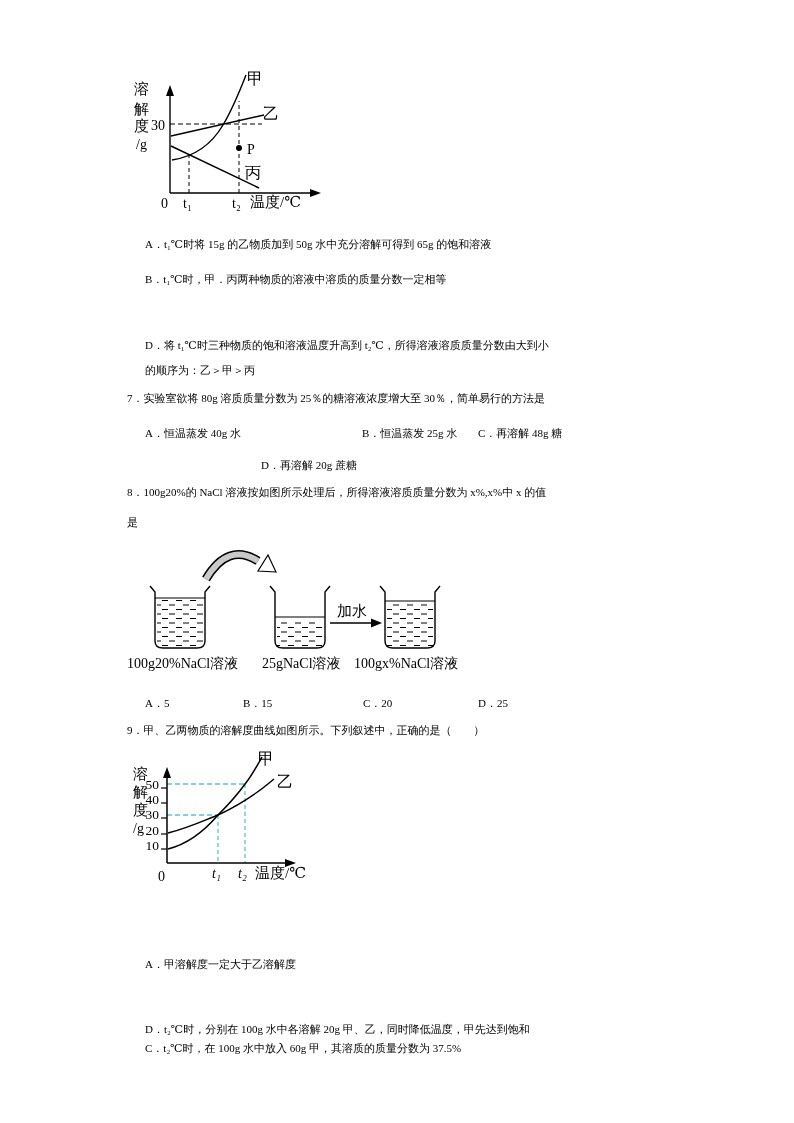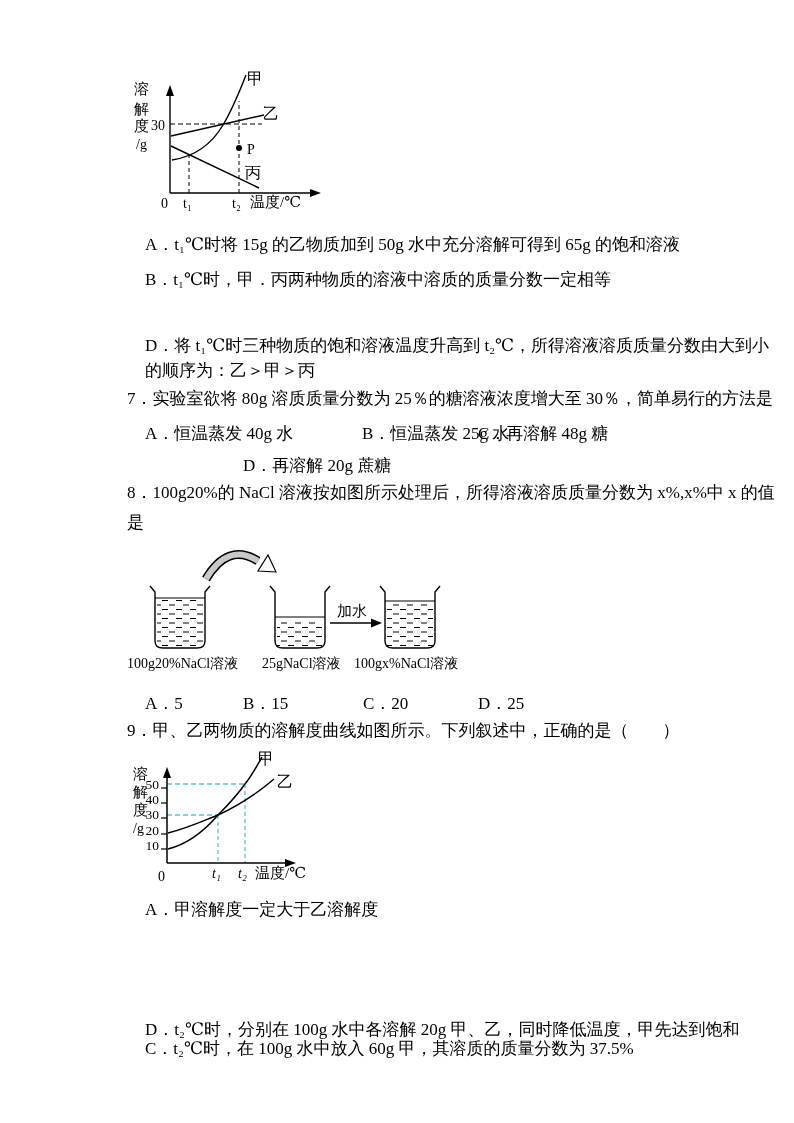--- a/index.html
+++ b/index.html
@@ -1,20 +1,20 @@
 <!DOCTYPE html>
 <html><head>
 <meta charset="utf-8">
 <style>
   html,body{margin:0;padding:0;background:#fff;}
   .page{
     position:relative;width:794px;height:1123px;background:#ffffff;
     font-family:"Liberation Serif","DejaVu Serif",serif;color:#000;overflow:hidden;
   }
-  .tline{position:absolute;white-space:nowrap;font-size:17px;line-height:17px;}
+  .tline{position:absolute;white-space:nowrap;font-size:11px;line-height:17px;}
   .figsvg{position:absolute;}
   .figsvg text{font-family:"Liberation Serif","DejaVu Serif",serif;fill:#000;}
 </style>
 </head>
 <body>
 
 <div class="page">
 
   <svg class="figsvg" style="left:125px;top:58px" width="210" height="160" viewBox="125 58 210 160">
 
@@ -49,21 +49,21 @@
 
   <div class="tline" style="left:145px;top:236px">A．t₁℃时将 15g 的乙物质加到 50g 水中充分溶解可得到 65g 的饱和溶液</div>
   <div class="tline" style="left:145px;top:271px">B．t₁℃时，甲．丙两种物质的溶液中溶质的质量分数一定相等</div>
   <div class="tline" style="left:145px;top:337px">D．将 t₁℃时三种物质的饱和溶液温度升高到 t₂℃，所得溶液溶质质量分数由大到小</div>
   <div class="tline" style="left:145px;top:362px">的顺序为：乙＞甲＞丙</div>
 
   <div class="tline" style="left:127px;top:390px">7．实验室欲将 80g 溶质质量分数为 25％的糖溶液浓度增大至 30％，简单易行的方法是</div>
   <div class="tline" style="left:145px;top:425px">A．恒温蒸发 40g 水</div>
   <div class="tline" style="left:362px;top:425px">B．恒温蒸发 25g 水</div>
   <div class="tline" style="left:478px;top:425px">C．再溶解 48g 糖</div>
-  <div class="tline" style="left:243px;top:457px">D．再溶解 20g 蔗糖</div>
+  <div class="tline" style="left:261px;top:457px">D．再溶解 20g 蔗糖</div>
 
   <div class="tline" style="left:127px;top:484px">8．100g20%的 NaCl 溶液按如图所示处理后，所得溶液溶质质量分数为 x%,x%中 x 的值</div>
   <div class="tline" style="left:127px;top:514px">是</div>
 
   <svg class="figsvg" style="left:110px;top:540px" width="380" height="135" viewBox="110 540 380 135">
     <defs>
       <pattern id="liq" width="14" height="9" patternUnits="userSpaceOnUse">
         <path d="M1,2 h6 M8,6.5 h6" stroke="#000" stroke-width="1" fill="none"></path>
       </pattern>
     </defs>
@@ -131,17 +131,17 @@
     <text x="159" y="835" font-size="13.5" text-anchor="end">20</text>
     <text x="159" y="850" font-size="13.5" text-anchor="end">10</text>
     <text x="158" y="881" font-size="14">0</text>
     <text x="212" y="878" font-size="14" font-style="italic">t₁</text>
     <text x="238" y="878" font-size="14" font-style="italic">t₂</text>
     <text x="255" y="878" font-size="15">温度/℃</text>
     <text x="258" y="764" font-size="16">甲</text>
     <text x="277" y="787" font-size="16">乙</text>
   </svg>
 
-  <div class="tline" style="left:145px;top:901px">A．甲溶解度一定大于乙溶解度</div>
+  <div class="tline" style="left:145px;top:956px">A．甲溶解度一定大于乙溶解度</div>
   <div class="tline" style="left:145px;top:1040px">C．t₂℃时，在 100g 水中放入 60g 甲，其溶质的质量分数为 37.5%</div>
   <div class="tline" style="left:145px;top:1021px">D．t₂℃时，分别在 100g 水中各溶解 20g 甲、乙，同时降低温度，甲先达到饱和</div>
 
 </div>
 
 </body></html>

